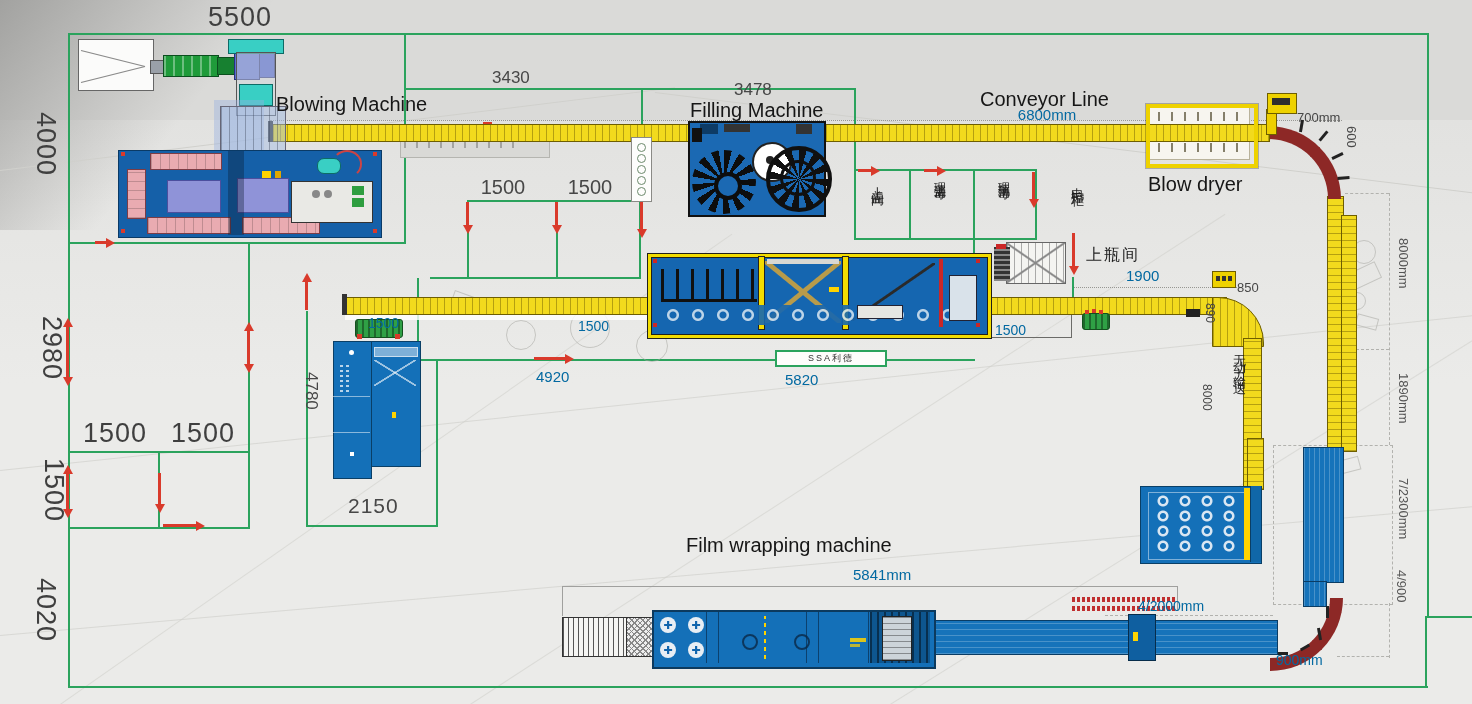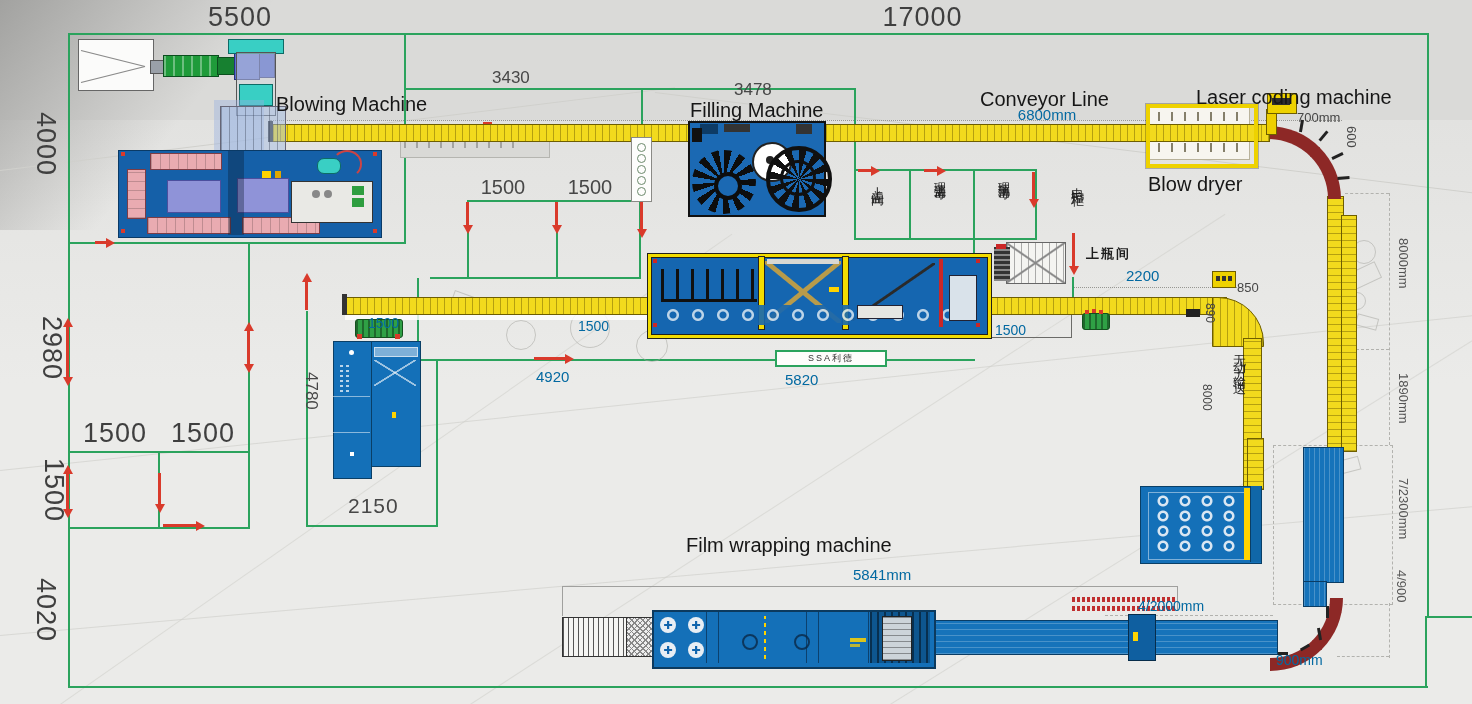--- a/index.html
+++ b/index.html
@@ -314,45 +314,43 @@
   <div class="abs" style="left:870px;top:612px;width:60px;height:51px;background:#0e568f;background-image:repeating-linear-gradient(90deg,rgba(0,0,0,.45) 0 2px,transparent 2px 7px);"></div>
   <div class="abs" style="left:882px;top:616px;width:28px;height:43px;background:#ccd4da;border:1px solid #222;background-image:repeating-linear-gradient(0deg,rgba(0,0,0,.35) 0 1px,transparent 1px 6px);"></div>
   <div class="abs" style="left:1072px;top:597px;width:104px;height:16px;">
     <div class="abs" style="left:0;top:0;width:104px;height:5px;background:repeating-linear-gradient(90deg,#c03030 0 3px,transparent 3px 5px);"></div>
     <div class="abs" style="left:0;top:9px;width:104px;height:5px;background:repeating-linear-gradient(90deg,#c03030 0 3px,transparent 3px 5px);"></div>
   </div>
 
   <div class="abs" style="left:775px;top:350px;width:112px;height:17px;background:#fdfdfb;border:2px solid #2ba35d;box-sizing:border-box;text-align:center;font-size:9px;letter-spacing:2px;color:#333;line-height:13px;">SSA利德</div>
 
   <div class="dimL ctr" style="left:180px;top:2px;width:120px;">5500</div>
-  <div class="dimL ctr" style="left:855px;top:2px;width:135px;">17000</div>
   <div class="dimL vtxt" style="left:30px;top:112px;">4000</div>
   <div class="dimL vtxt" style="left:36px;top:316px;">2980</div>
   <div class="dimL vtxt" style="left:38px;top:458px;">1500</div>
   <div class="dimL vtxt" style="left:30px;top:578px;">4020</div>
   <div class="dimL ctr" style="left:80px;top:418px;width:70px;">1500</div>
   <div class="dimL ctr" style="left:168px;top:418px;width:70px;">1500</div>
   <div class="lab" style="left:276px;top:93px;">Blowing Machine</div>
   <div class="dimM" style="left:492px;top:68px;">3430</div>
   <div class="dimM" style="left:734px;top:68px;margin-top:12px;">3478</div>
   <div class="dimM ctr" style="left:473px;top:176px;width:60px;font-size:20px;">1500</div>
   <div class="dimM ctr" style="left:560px;top:176px;width:60px;font-size:20px;">1500</div>
   <div class="lab" style="left:690px;top:99px;">Filling Machine</div>
   <div class="lab" style="left:980px;top:88px;">Conveyor Line</div>
   <div class="dimS ctr" style="left:1010px;top:106px;width:74px;font-size:15px;">6800mm</div>
-  <div class="lab" style="left:1196px;top:86px;">Laser coding machine</div>
   <div class="dimT" style="left:1297px;top:110px;font-size:13px;">700mm</div>
   <div class="dimT vtxt" style="left:1344px;top:126px;font-size:13px;">600</div>
   <div class="lab" style="left:1148px;top:173px;">Blow dryer</div>
   <div class="cn" style="left:868px;top:176px;">上盖间</div>
   <div class="cn" style="left:931px;top:172px;font-size:12px;letter-spacing:2px;">理盖消毒</div>
   <div class="cn" style="left:995px;top:172px;font-size:12px;letter-spacing:2px;">理瓶消毒</div>
   <div class="cn" style="left:1068px;top:177px;">电控柜</div>
-  <div class="abs" style="left:1086px;top:245px;font-size:13px;color:#1d1d1d;letter-spacing:2px;font-weight:bold;">上瓶间</div>
-  <div class="dimS" style="left:1126px;top:267px;font-size:15px;">2200</div>
+  <div class="abs" style="left:1086px;top:245px;font-size:16px;color:#1d1d1d;letter-spacing:2px;">上瓶间</div>
+  <div class="dimS" style="left:1126px;top:267px;font-size:15px;">1900</div>
   <div class="dimT" style="left:1237px;top:280px;font-size:13px;">850</div>
   <div class="dimT vtxt" style="left:1203px;top:303px;">890</div>
   <div class="dimT vtxt" style="left:1200px;top:384px;">8000</div>
   <div class="cn" style="left:1230px;top:344px;letter-spacing:7px;">无动力输送</div>
   <div class="dimT vtxt" style="left:1396px;top:238px;font-size:13px;color:#555;">8000mm</div>
   <div class="dimT vtxt" style="left:1396px;top:373px;font-size:13px;color:#555;">1890mm</div>
   <div class="dimT vtxt" style="left:1396px;top:478px;font-size:13px;color:#555;">7/2300mm</div>
   <div class="dimT vtxt" style="left:1394px;top:570px;font-size:13px;color:#555;">4/900</div>
   <div class="dimS" style="left:368px;top:315px;">1500</div>
   <div class="dimS" style="left:578px;top:318px;">1500</div>

